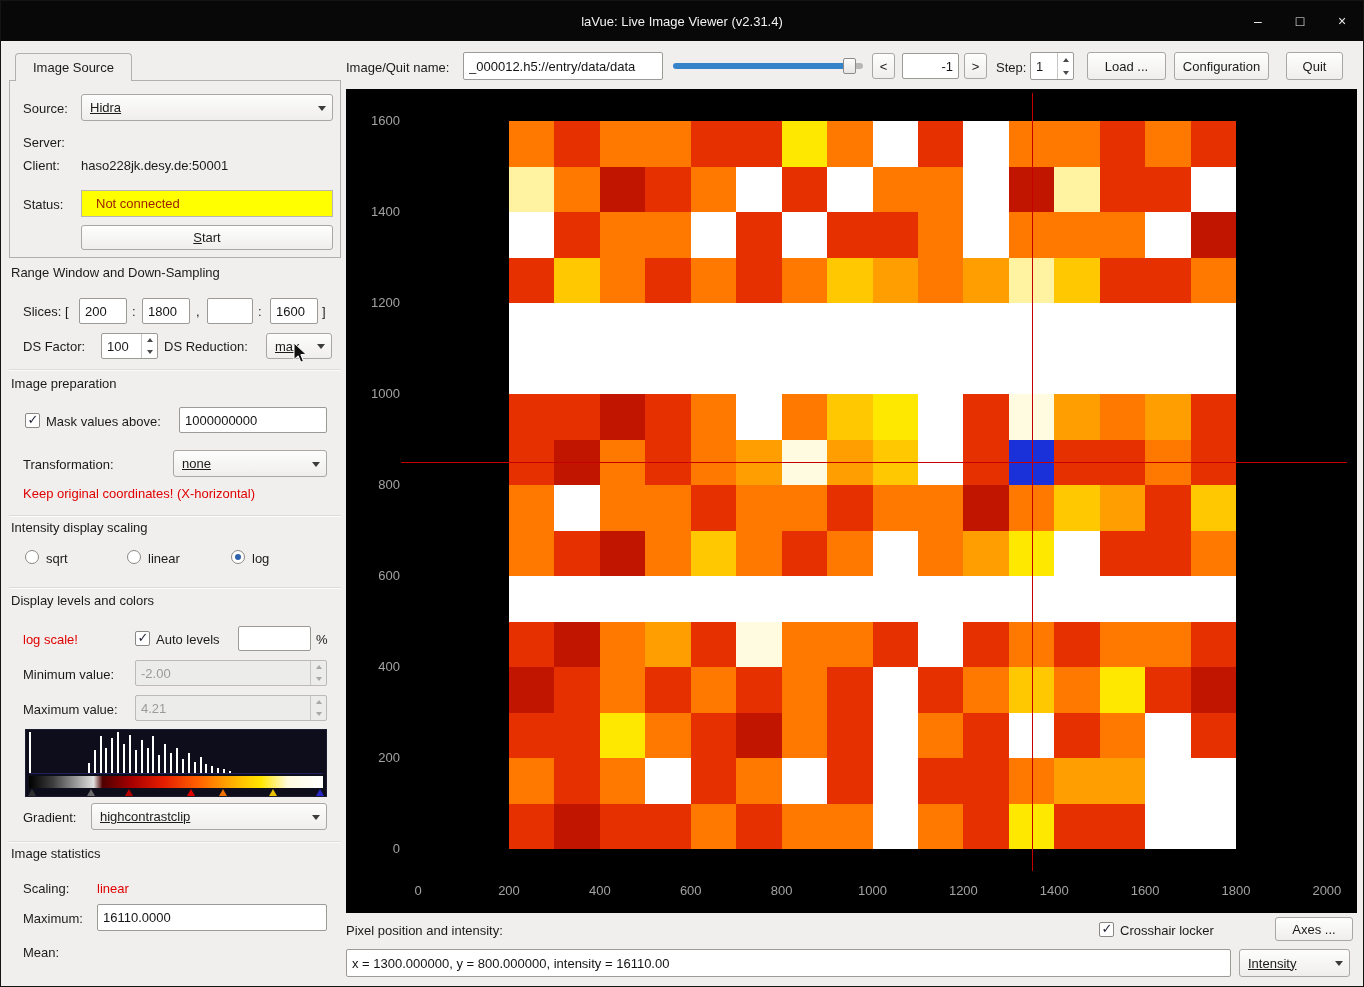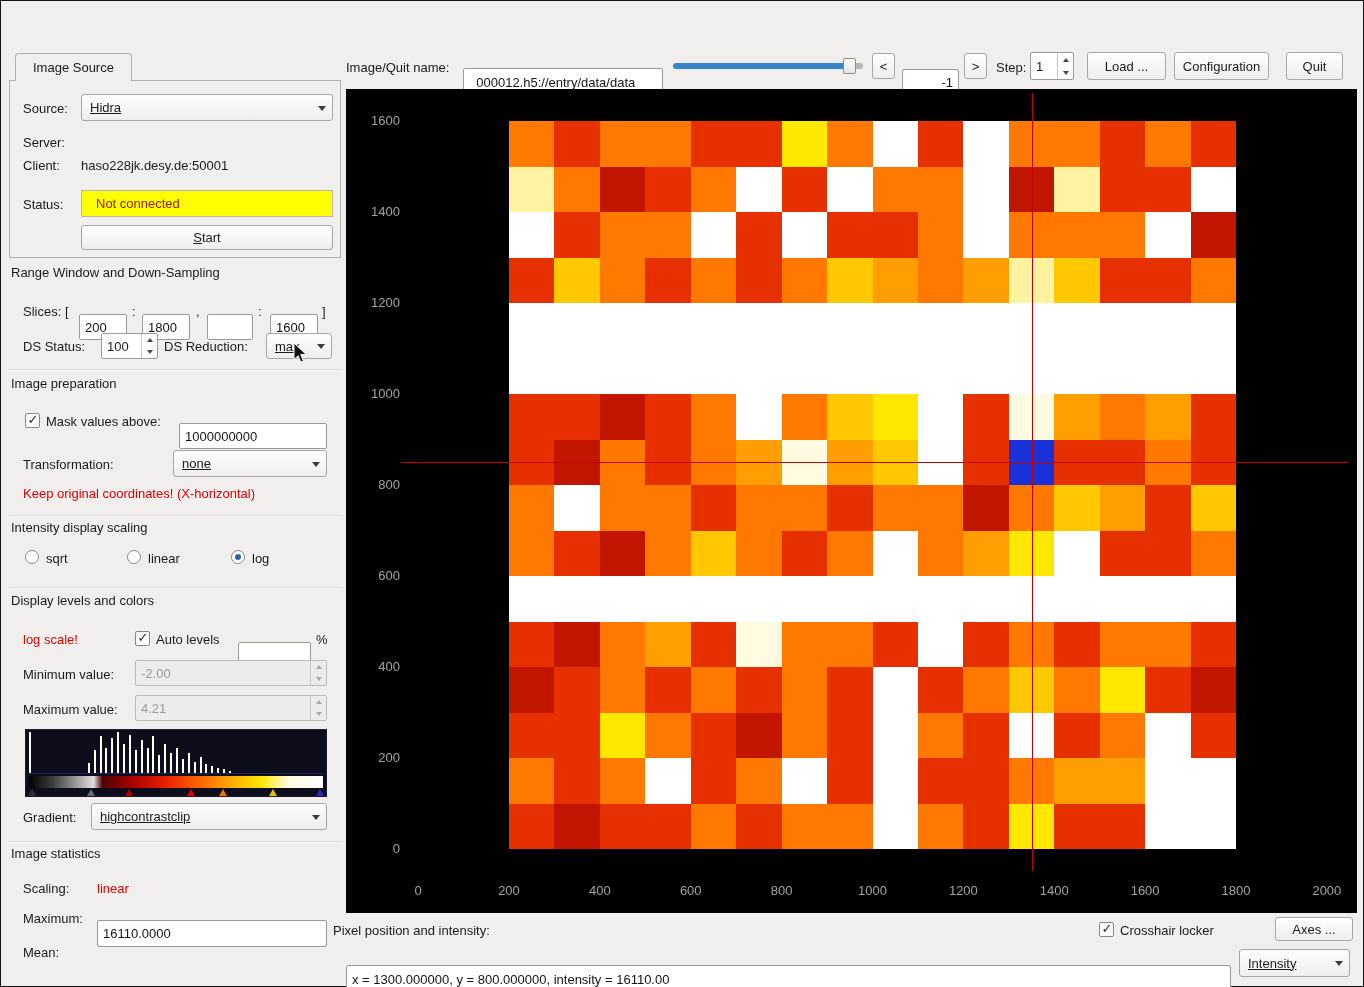--- a/index.html
+++ b/index.html
@@ -15,21 +15,21 @@
   .title { color:#f2f2f2; font-size:13px; }
   .winbtns { position:absolute; right:12px; top:0; height:40px; display:flex; align-items:center; gap:24px; }
   .winbtn { color:#e8e8e8; width:18px; text-align:center; font-size:14px; }
   
   .lbl { position:absolute; white-space:nowrap; line-height:15px; }
   .sec { position:absolute; white-space:nowrap; color:#1b1b1b; }
   .red { color:#e00000; }
   .btn { position:absolute; display:flex; align-items:center; justify-content:center;
     background:linear-gradient(#fefefe,#efeeec); border:1px solid #a9a7a4; border-radius:3px; white-space:nowrap; }
   .input { position:absolute; background:#fff; border:1px solid #9c9a96; border-radius:2px;
-    padding:0 5px; font:inherit; color:#141414; outline:none;margin-top:16px; }
+    padding:0 5px; font:inherit; color:#141414; outline:none; }
   .ta-r { text-align:right; }
   .combo { position:absolute; background:linear-gradient(#fdfdfd,#efeeec); border:1px solid #a9a7a4;
     border-radius:3px; display:flex; align-items:center; padding-left:8px; overflow:hidden; }
   .combo-text { flex:1; white-space:nowrap; overflow:hidden;text-decoration:underline; }
   .combo-arrow { width:18px; align-self:stretch; position:relative; }
   .combo-arrow::after { content:""; position:absolute; right:6px; top:50%; margin-top:-2px;
     border-left:4px solid transparent; border-right:4px solid transparent; border-top:5px solid #3c3c3c; }
   .spin { position:absolute; background:#fff; border:1px solid #9c9a96; border-radius:2px;
     display:flex; align-items:center; padding-left:5px; }
   .spin.disabled { background:#ececea; color:#9a9a9a; border-color:#bcbab6; }
@@ -76,20 +76,28 @@
   .vline { position:absolute; top:4px; height:778px; width:1px; background:#c40000; }
   .hline { position:absolute; left:55px; width:946px; height:1px; background:#c40000; }
   .cursor { position:absolute; z-index:50; }
   u { text-decoration:underline; }
 </style>
 </head>
 <body>
 
 <div class="app">
 
+  <div class="titlebar">
+    <div class="title">laVue: Live Image Viewer (v2.31.4)</div>
+    <div class="winbtns">
+      <div class="winbtn">–</div>
+      <div class="winbtn">□</div>
+      <div class="winbtn">×</div>
+    </div>
+  </div>
 
   <div class="lbl" style="left:345px;top:59px">Image/Quit name:</div>
   <input class="input" style="left: 462px; top: 51px; width: 200px; height: 28px;" value="_000012.h5://entry/data/data">
   <div class="slider">
     <div class="slider-groove" style="background: linear-gradient(to right, rgb(53, 131, 201) 0%, rgb(53, 131, 201) 93%, rgb(185, 183, 180) 93%);"></div>
     <div class="slider-handle" style="left: calc(93% - 7px);"></div>
   </div>
   <div class="btn" style="left:871px;top:52px;width:23px;height:26px">&lt;</div>
   <input class="input ta-r" style="left: 901px; top: 52px; width: 57px; height: 26px;" value="-1">
   <div class="btn" style="left:963px;top:52px;width:23px;height:26px">&gt;</div>
@@ -131,21 +139,21 @@
     <div class="lbl" style="left:14px;top:255px">Slices: [</div>
     <input class="input" style="left: 70px; top: 249px; width: 48px; height: 26px;" value="200">
     <div class="lbl" style="left:123px;top:255px">:</div>
     <input class="input" style="left: 133px; top: 249px; width: 48px; height: 26px;" value="1800">
     <div class="lbl" style="left:187px;top:255px">,</div>
     <input class="input" style="left: 198px; top: 249px; width: 46px; height: 26px;" value="">
     <div class="lbl" style="left:249px;top:255px">:</div>
     <input class="input" style="left: 261px; top: 249px; width: 48px; height: 26px;" value="1600">
     <div class="lbl" style="left:313px;top:255px">]</div>
 
-    <div class="lbl" style="left:14px;top:290px">DS Status:</div>
+    <div class="lbl" style="left:14px;top:290px">DS Factor:</div>
     <div class="spin" style="left:92px;top:284px;width:57px;height:26px">
       <span class="spin-text">100</span>
       <span class="spin-arrows">
           <i class="up"></i>
           <i class="dn"></i>
         </span>
     </div>
     <div class="lbl" style="left:155px;top:290px">DS Reduction:</div>
     <div class="combo" style="left:257px;top:284px;width:66px;height:26px">
       <span class="combo-text">max</span>
@@ -534,21 +542,21 @@
       <div class="ytick" style="color: rgb(162, 162, 162); top: 297px;">1000</div>
       <div class="ytick" style="color: rgb(162, 162, 162); top: 206px;">1200</div>
       <div class="ytick" style="color: rgb(162, 162, 162); top: 115px;">1400</div>
       <div class="ytick" style="color: rgb(162, 162, 162); top: 24px;">1600</div>
     </div>
 
   <svg class="cursor" style="left:292px;top:341px" width="15" height="22" viewBox="0 0 15 22">
     <path d="M1,1 L1,17.5 L5.2,13.8 L7.8,20.2 L10.4,19 L7.8,12.7 L13,12.2 Z" fill="#111111" stroke="#ffffff" stroke-width="1"></path>
   </svg>
 
-  <div class="lbl" style="left:332px;top:922px">Pixel position and intensity:</div>
+  <div class="lbl" style="left:345px;top:922px">Pixel position and intensity:</div>
   <span class="checkbox checked" style="left:1098px;top:921px"></span>
   <div class="lbl" style="left:1119px;top:922px">Crosshair locker</div>
   <div class="btn" style="left:1274px;top:916px;width:78px;height:24px">Axes ...</div>
   <input class="input" style="left: 345px; top: 948px; width: 885px; height: 28px;" value="x = 1300.000000, y = 800.000000, intensity = 16110.00">
   <div class="combo" style="left:1238px;top:948px;width:111px;height:28px">
     <span class="combo-text">Intensity</span>
       <span class="combo-arrow"></span>
   </div>
 
 </div>

